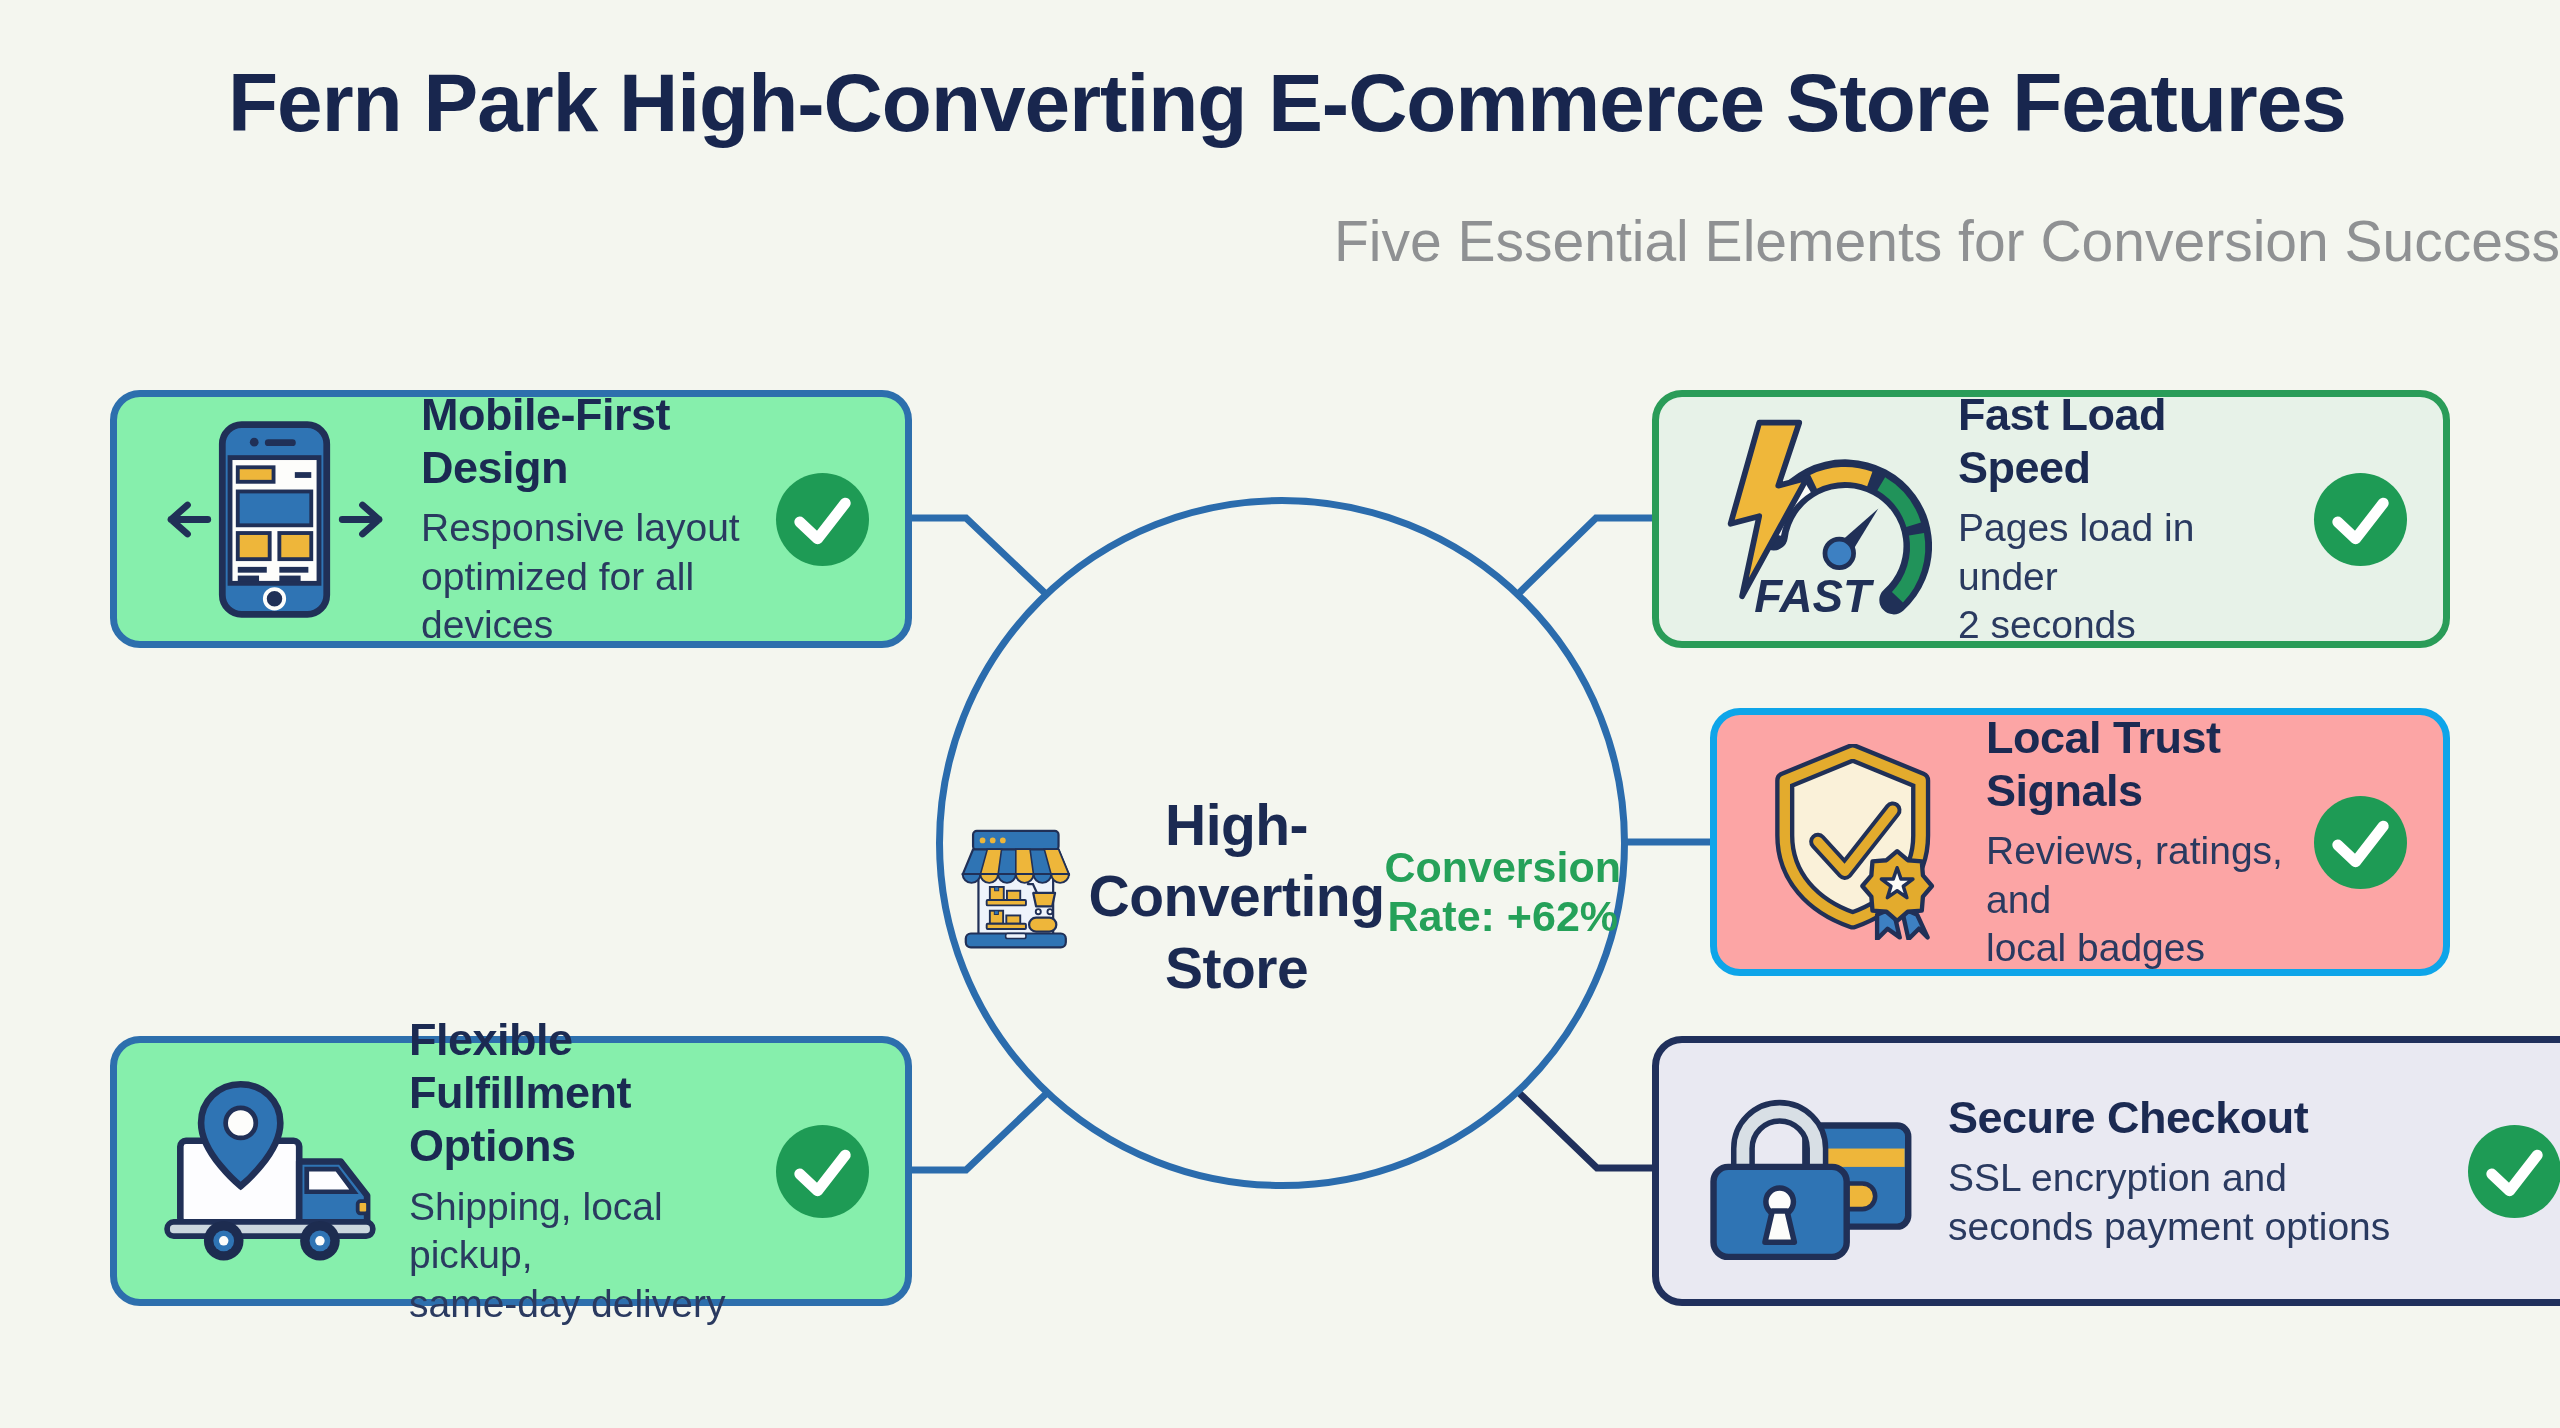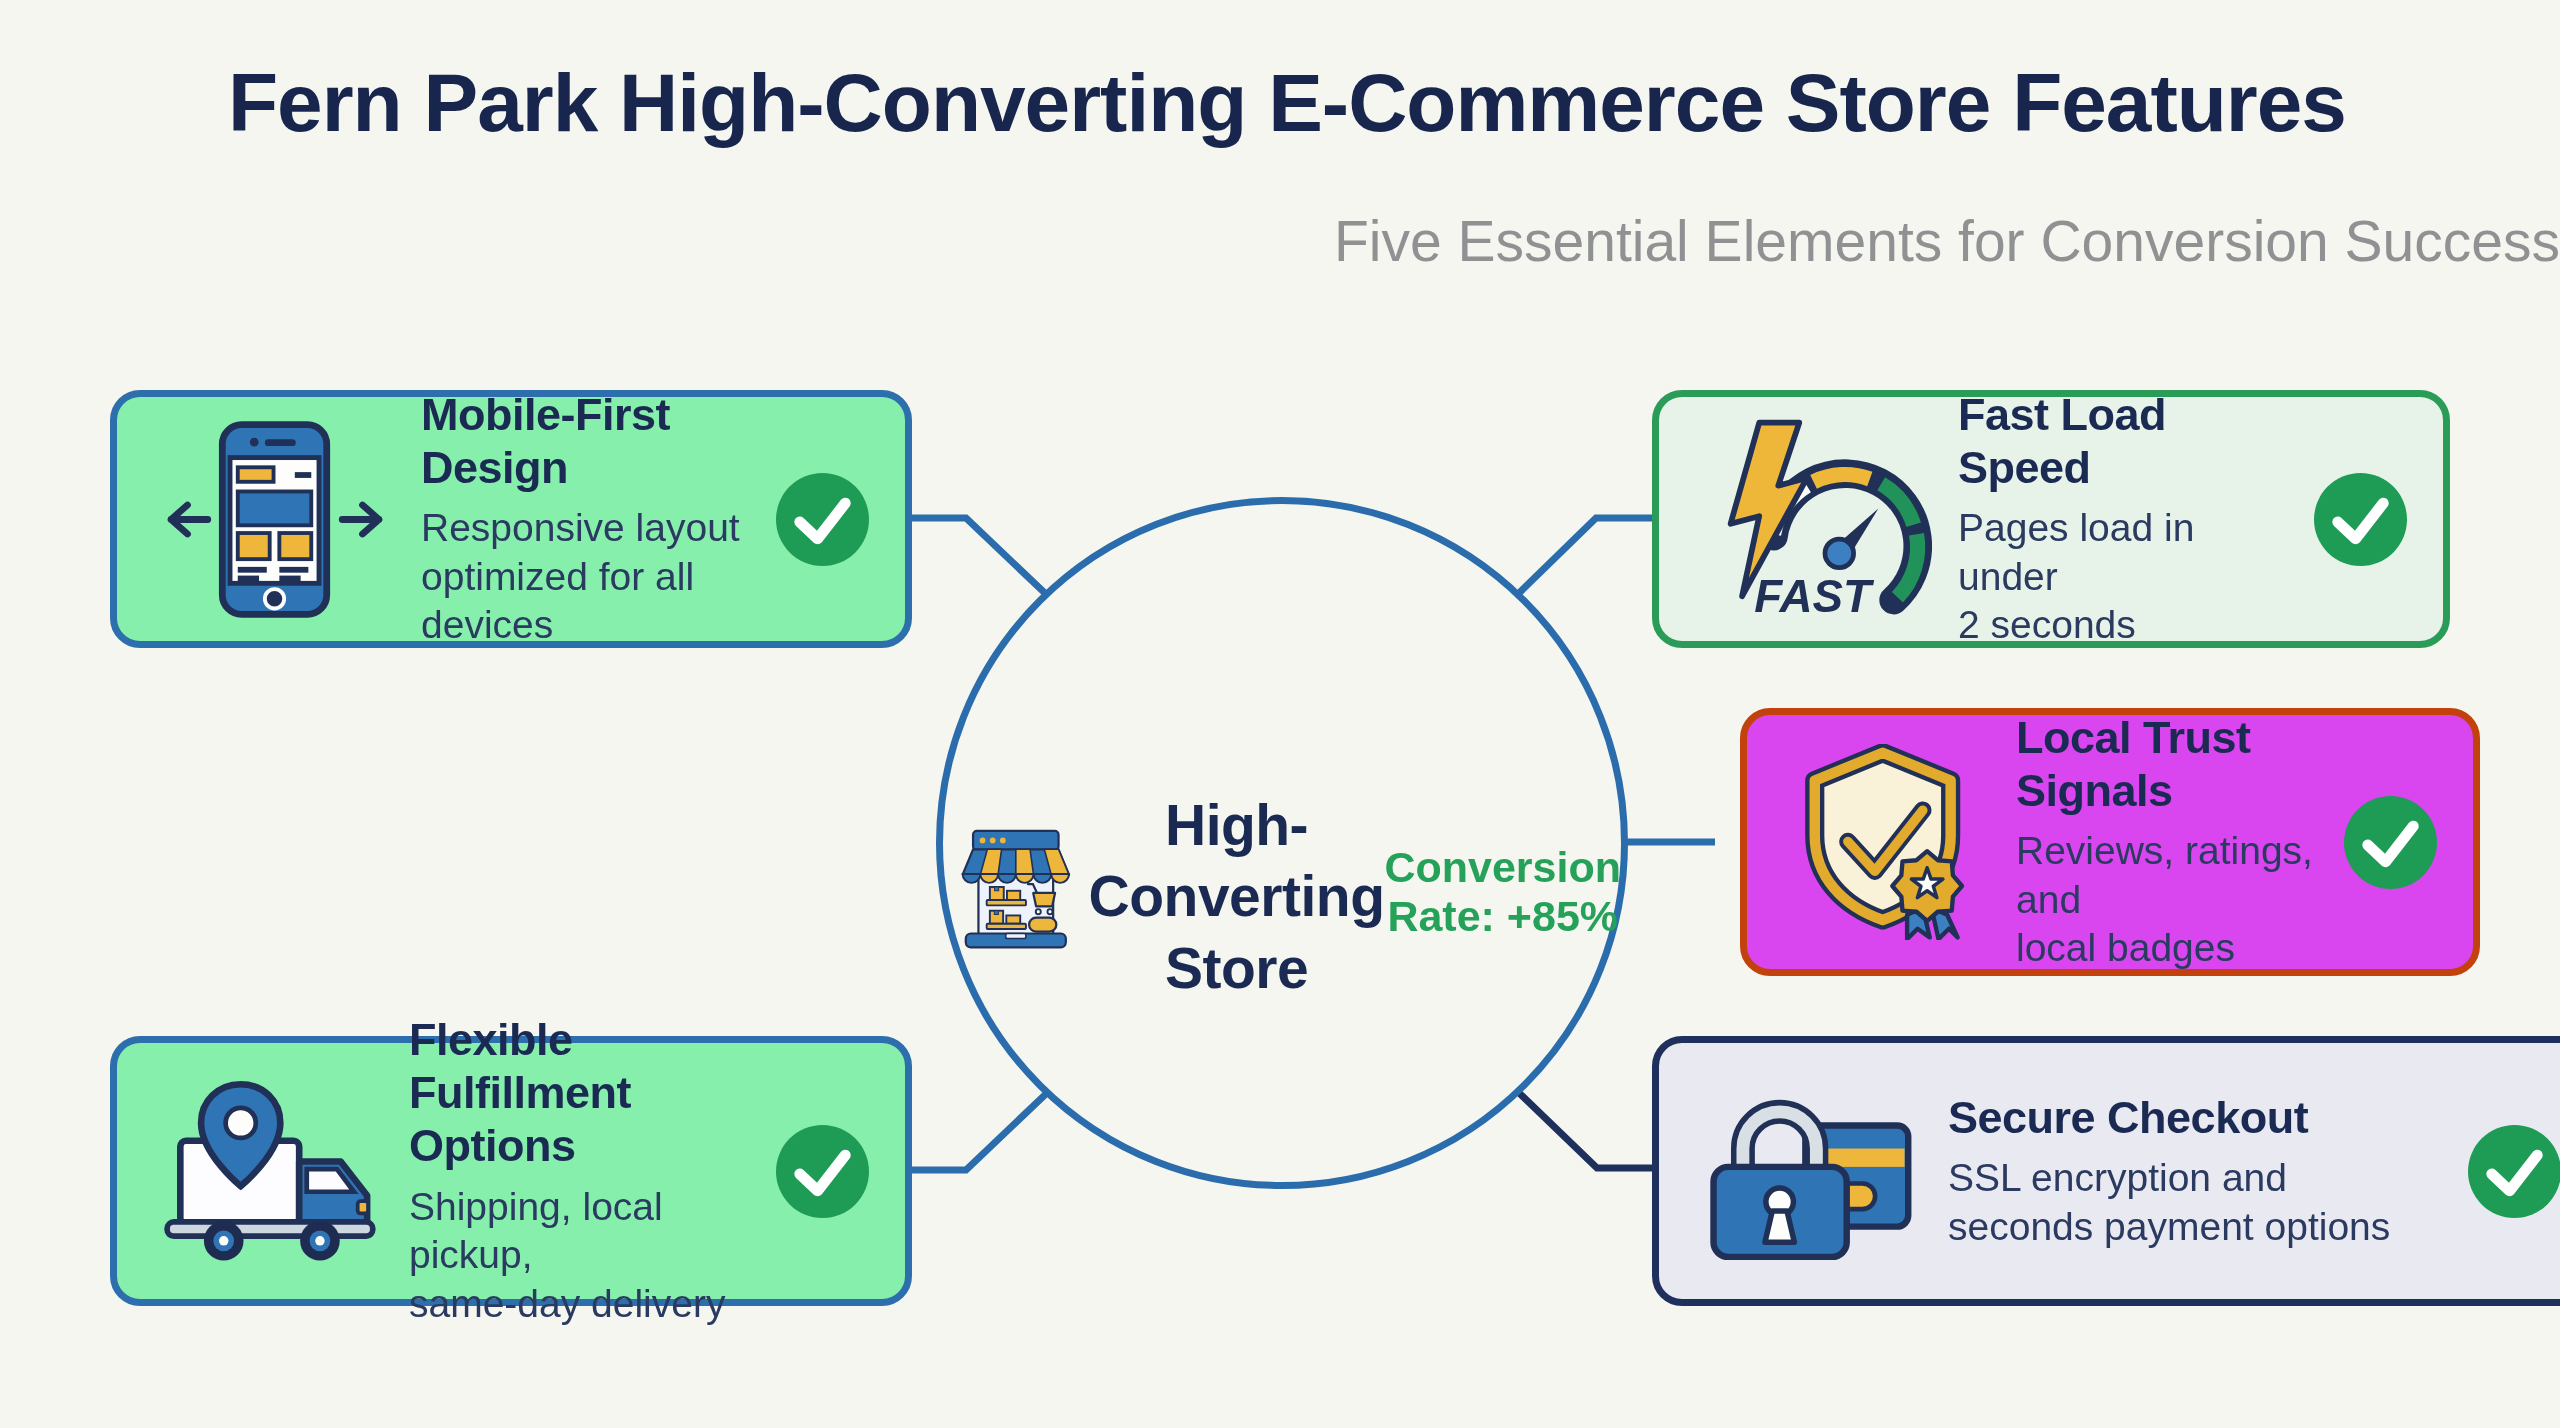--- a/index.html
+++ b/index.html
@@ -18,21 +18,21 @@
     text-align:right;font-size:57px;font-weight:400;color:#8f9193;margin:0;
   }
   svg.connectors{position:absolute;left:0;top:0;z-index:1;}
   .card{
     position:absolute;z-index:2;box-sizing:border-box;
     display:flex;align-items:center;gap:26px;
     border-radius:30px;padding:0 36px 0 38px;
   }
   .card-blue{background:#86efac;border:7px solid #2d6fad;}
   .card-green{background:#e7f2e8;border:7px solid #2a9c58;}
-  .card-gold{background:#d946ef;border:7px solid #c2410c;margin-left:30px;}
+  .card-gold{background:#fca5a5;border:7px solid #0ea5e9;}
   .card-navy{background:#e9e9f2;border:7px solid #20305c;}
   #card-mobile{left:110px;top:390px;width:802px;height:258px;}
   #card-speed{left:1652px;top:390px;width:798px;height:258px;}
   #card-trust{left:1710px;top:708px;width:740px;height:268px;}
   #card-secure{left:1652px;top:1036px;width:952px;height:270px;}
   #card-fulfill{left:110px;top:1036px;width:802px;height:270px;}
   .card .icon{flex-shrink:0;display:flex;align-items:center;justify-content:center;}
   .card .txt{flex:1;min-width:0;}
   .card-title{
     font-size:45px;font-weight:bold;color:#1b2a52;line-height:1.18;
@@ -109,21 +109,21 @@
       <path d="M268,178 L284,178 L297,206" fill="none" stroke="#203057" stroke-width="7" stroke-linecap="round"></path>
       <polygon points="285,206 354,206 345,248 294,248" fill="#eeb63a" stroke="#203057" stroke-width="7" stroke-linejoin="round"></polygon>
       <circle cx="301" cy="265" r="8" fill="#fdfdfb" stroke="#203057" stroke-width="6"></circle>
       <circle cx="338" cy="265" r="8" fill="#fdfdfb" stroke="#203057" stroke-width="6"></circle>
       <rect x="272" y="284" width="86" height="44" rx="22" fill="#eeb63a" stroke="#203057" stroke-width="7"></rect>
 
       <rect x="72" y="334" width="316" height="44" rx="16" fill="#2f74b4" stroke="#203057" stroke-width="7"></rect>
       <rect x="198" y="334" width="64" height="16" rx="6" fill="#eef3fb" stroke="#203057" stroke-width="5"></rect>
     </svg>
     <div class="hub-title">High-Converting Store</div>
-    <div class="hub-metric">Conversion Rate: +85%</div>
+    <div class="hub-metric">Conversion Rate: +62%</div>
   </div>
 
   <div class="card card-blue" id="card-mobile">
     <div class="icon">
       <svg width="240" height="205" viewBox="0 0 235 212">
         <path d="M10,106 h38 M10,106 l17,-15 M10,106 l17,15" fill="none" stroke="#203057" stroke-width="7" stroke-linecap="round" stroke-linejoin="round"></path>
         <path d="M225,106 h-38 M225,106 l-17,-15 M225,106 l-17,15" fill="none" stroke="#203057" stroke-width="7" stroke-linecap="round" stroke-linejoin="round"></path>
         <rect x="63" y="8" width="108" height="196" rx="20" fill="#2f74b4" stroke="#203057" stroke-width="7"></rect>
         <circle cx="96" cy="26" r="4.5" fill="#203057"></circle>
         <rect x="107" y="23" width="32" height="7" rx="3.5" fill="#203057"></rect>

